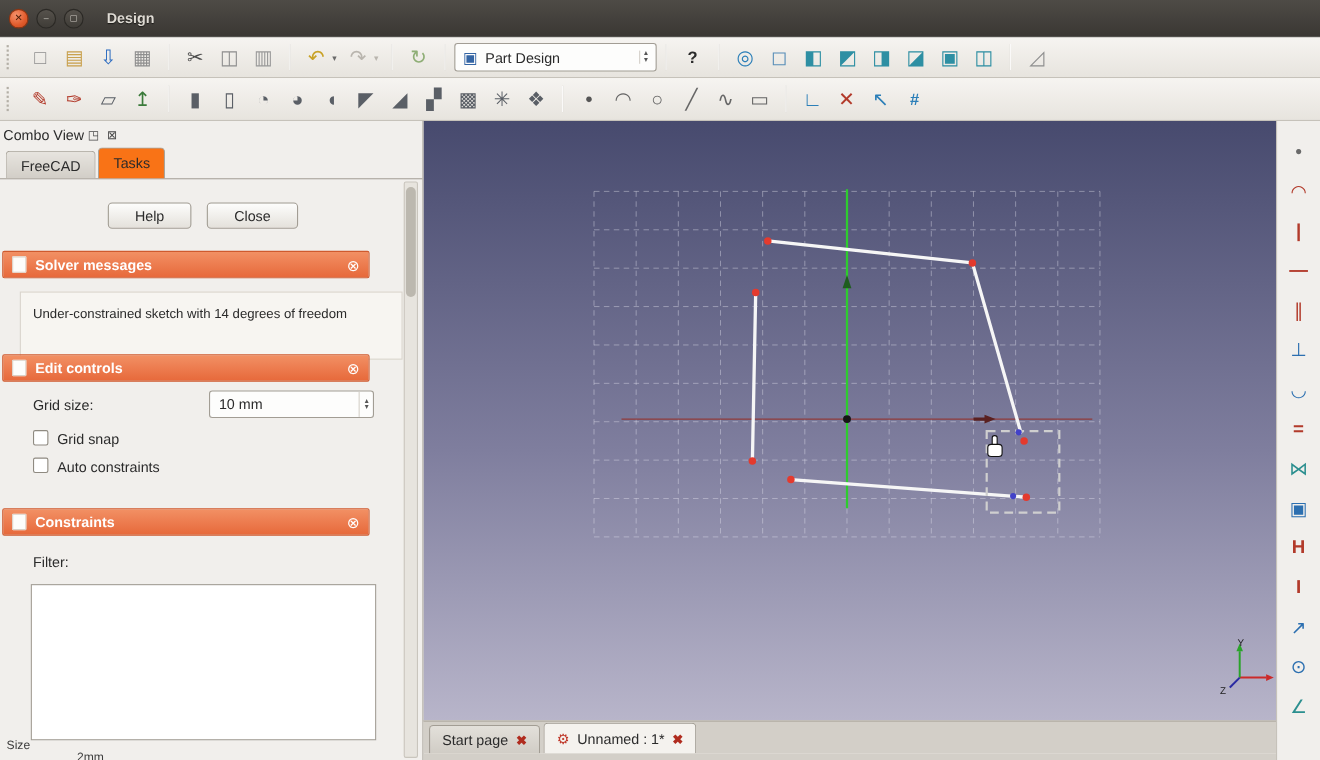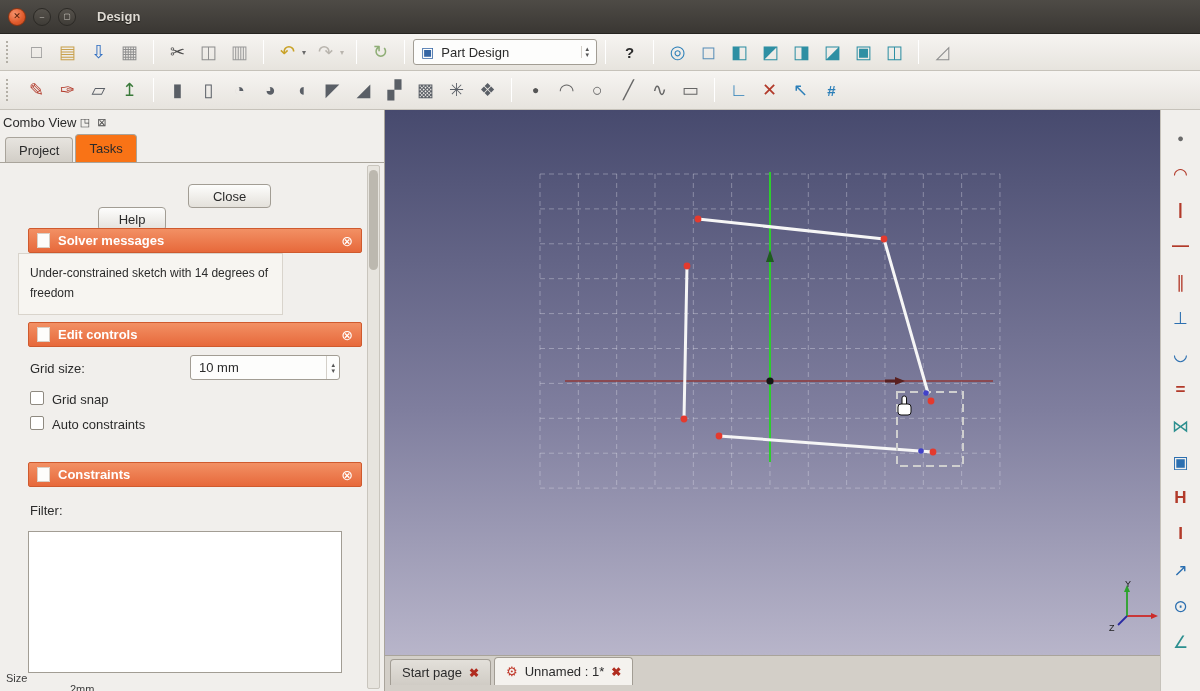--- a/index.html
+++ b/index.html
@@ -46,28 +46,28 @@
     font-size:11px;color:#4a4a4a;}
   .cv-hbtn:first-of-type{margin-left:auto;}
   .cv-tabs{position:absolute;top:24px;left:5px;height:28px;display:flex;gap:2px;align-items:flex-end;z-index:2;}
   .cv-tab{height:25px;padding:0 13px;display:flex;align-items:center;
     background:linear-gradient(#e7e4df,#d2cec7);border:1px solid #a9a49b;border-bottom:none;
     border-radius:4px 4px 0 0;}
   .cv-tab.active{background:#f97316;height:28px;}
   .cv-content{position:absolute;top:52px;left:0;right:0;bottom:0;border-top:1px solid #a9a49b;overflow:hidden;}
   .btn{position:absolute;height:24px;display:flex;align-items:center;justify-content:center;
     background:linear-gradient(#fdfdfc,#e4e1db);border:1px solid #a29d94;border-radius:4px;}
-  .sec-head{position:absolute;left:28px;width:334px;height:25px;display:flex;align-items:center;gap:8px;
+  .sec-head{position:absolute;left:2px;width:334px;height:25px;display:flex;align-items:center;gap:8px;
     padding:0 8px;background:linear-gradient(#f29064,#e7693b);border:1px solid #cf5a2e;border-radius:2px;
     color:#ffffff;font-weight:bold;}
   .sec-icon{width:13px;height:15px;background:#fdfdfb;border-radius:1px;
     box-shadow:inset 0 0 0 1px #d9d0c6;}
   .sec-close{margin-left:auto;font-size:14px;font-weight:normal;}
-  .sec-body{position:absolute;left:18px;width:265px;background:#f7f5f1;border:1px solid #d9d4cc;
-    padding:9px 11px;font-size:12px;line-height:1.7;}
+  .sec-body{position:absolute;left:18px;width:348px;background:#f7f5f1;border:1px solid #d9d4cc;
+    padding:9px 11px;font-size:12px;line-height:1.7;margin-top:12px;}
   .flabel{position:absolute;height:20px;display:flex;align-items:center;}
   .combo{position:absolute;height:25px;width:150px;background:#fdfdfc;border:1px solid #a29d94;
     border-radius:3px;display:flex;align-items:center;padding-left:8px;}
   .combo .cspin{margin-left:auto;height:100%;display:flex;flex-direction:column;align-items:center;
     justify-content:center;border-left:1px solid #d4d0c9;padding:0 4px;color:#555;}
   .combo .cspin span{font-size:7px;line-height:6px;}
   .checkbox{position:absolute;width:14px;height:14px;background:#ffffff;border:1px solid #8f8a81;border-radius:2px;}
   .listbox{position:absolute;left:28px;top:368px;width:314px;height:142px;background:#ffffff;
     border:1px solid #a29d94;}
   .clip-text{position:absolute;font-size:11px;color:#3c3c3c;}
@@ -215,26 +215,26 @@
       </div>
   </div>
 
   <div class="cv-panel">
     <div class="cv-header">
       <span>Combo View</span>
       <span class="cv-hbtn">◳</span>
       <span class="cv-hbtn">⊠</span>
     </div>
     <div class="cv-tabs">
-      <span class="cv-tab">Project</span>
+      <span class="cv-tab">FreeCAD</span>
       <span class="cv-tab active">Tasks</span>
     </div>
     <div class="cv-content">
 
-      <div class="btn" style="left:98px;top:21px;width:68px;margin-top:23px;">Help</div>
+      <div class="btn" style="left:98px;top:21px;width:76px;">Help</div>
       <div class="btn" style="left:188px;top:21px;width:83px;">Close</div>
 
       <div class="sec-head" style="top:65px;">
         <span class="sec-icon"></span>
         <span>Solver messages</span>
         <span class="sec-close">⊗</span>
       </div>
       <div class="sec-body" style="top:90px;height:62px;">
         <div>Under-constrained sketch with 14 degrees of freedom</div>
       </div>

